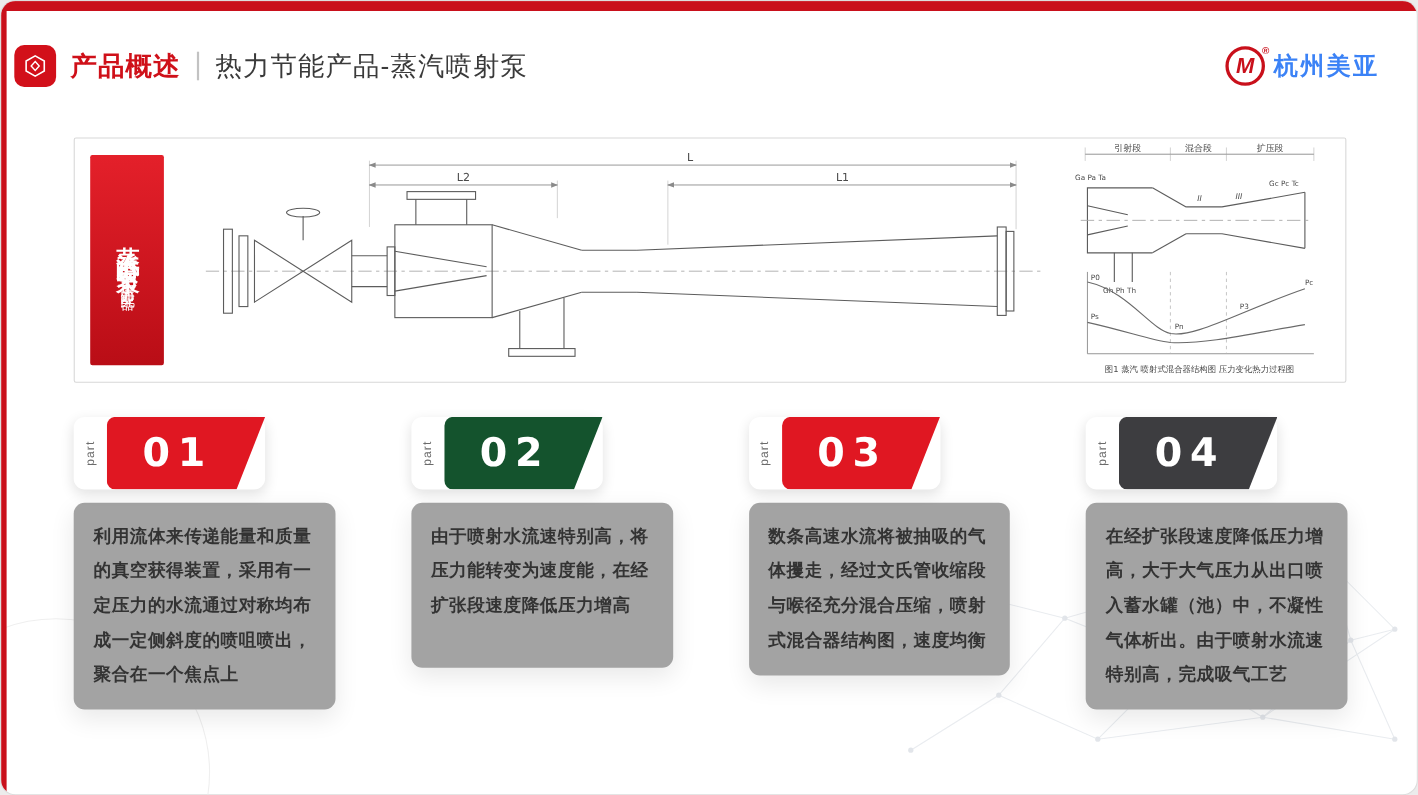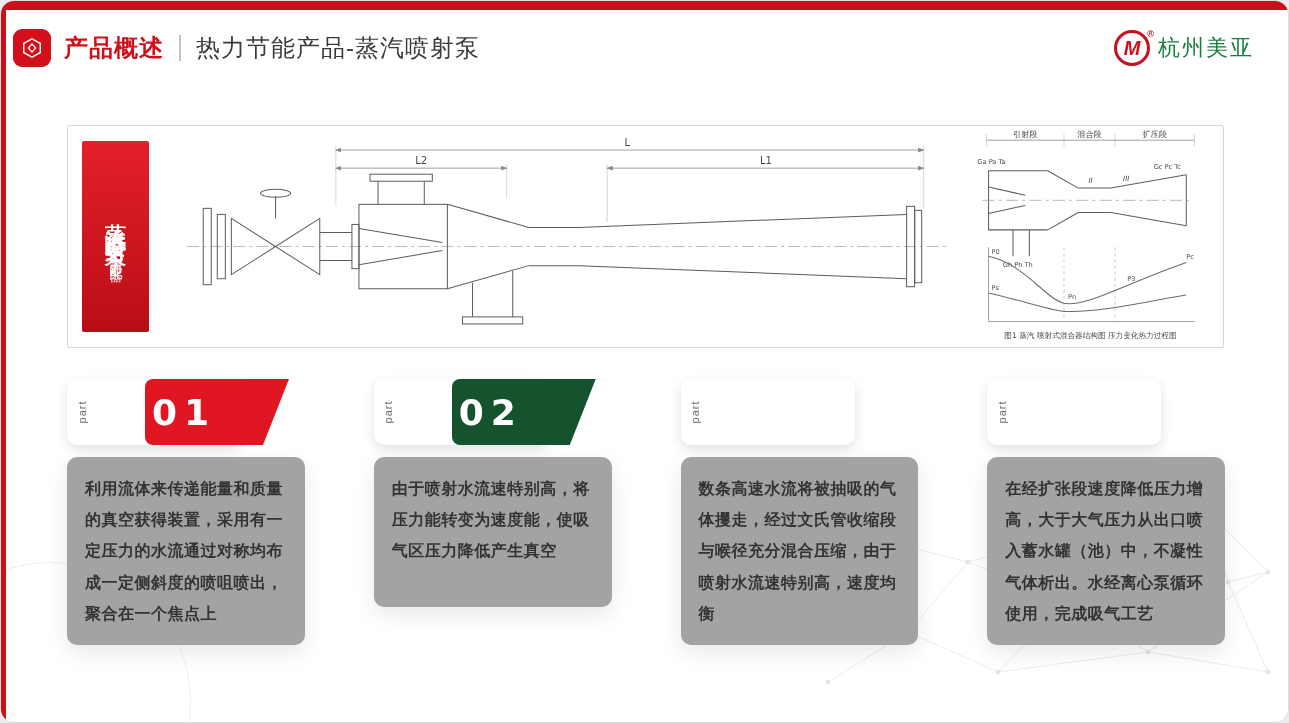--- a/index.html
+++ b/index.html
@@ -5,31 +5,31 @@
   * { margin:0; padding:0; box-sizing:border-box; }
   html,body { background:#ececec; font-family:"Liberation Sans","DejaVu Sans",sans-serif; }
   .page { position:relative; width:1289px; height:723px; background:#fff; border-radius:14px;
           overflow:hidden; margin:0 auto; border:1px solid #ddd; }
 
   
   .topbar  { position:absolute; top:0; left:0; right:0; height:9px; background:#c9101b; z-index:3; }
   .leftbar { position:absolute; top:9px; left:0; bottom:0; width:5px; background:#c9101b; z-index:3; }
 
   
-  .hdr { position:absolute; top:24px; left:12px; right:34px; height:46px; display:flex; align-items:center; z-index:2; }
+  .hdr { position:absolute; top:36px; left:12px; right:34px; height:46px; display:flex; align-items:center; z-index:2; }
   .hdr-icon { width:38px; height:38px; border-radius:9px; background:#d2101a; display:flex; align-items:center; justify-content:center; flex:0 0 auto; }
   .hdr-title { margin-left:13px; font-size:24px; font-weight:bold; color:#cf1019; letter-spacing:1px; }
   .hdr-sep { width:2px; height:26px; background:#c2c2c2; margin:0 15px; }
   .hdr-sub { font-size:24px; font-weight:500; color:#3a3a3a; letter-spacing:1px; }
   .logo { margin-left:auto; display:flex; align-items:center; gap:8px; }
   .logo-mark { width:36px; height:36px; border:3px solid #c9101b; border-radius:50%; color:#c9101b;
                display:flex; align-items:center; justify-content:center; font-weight:bold; font-style:italic;
                font-size:20px; position:relative; }
   .logo-mark sup { position:absolute; top:-4px; right:-7px; font-size:9px; font-style:normal; }
-  .logo-text { font-size:22px; font-weight:400; color:#15803d; letter-spacing:2px;text-align:center; }
+  .logo-text { font-size:22px; font-weight:700; color:#3b82f6; letter-spacing:2px;text-align:center; }
 
   
   .panel { position:absolute; top:124px; left:66px; width:1157px; height:223px; background:#fff;
            border:1px solid #d8d8d8; border-radius:2px; z-index:2; }
   .side-label { position:absolute; left:14px; top:15px; bottom:15px; width:67px;
                 background:linear-gradient(180deg,#e4202a,#b90d16); border-radius:2px;
                 writing-mode:vertical-lr; display:flex; align-items:center; justify-content:center;
                 gap:8px; color:#fff; }
   .side-main { font-size:21px; font-weight:bold; letter-spacing:6px; }
   .side-sub  { font-size:13px; letter-spacing:3px; }
@@ -45,21 +45,21 @@
 
   
   .cards { position:absolute; left:66px; top:378px; width:1158px; display:flex; gap:69px; z-index:2; }
   .card { width:238px; }
   .badge { position:relative; width:174px; height:66px; background:#fff; border-radius:10px;
            box-shadow:0 4px 12px rgba(0,0,0,.12); margin-bottom:12px; }
   .tag { position:absolute; left:0; top:0; width:30px; height:100%; display:flex; align-items:center; justify-content:center; }
   .tag span { transform:rotate(-90deg); font-size:11px; color:#6b6b6b; letter-spacing:1px; white-space:nowrap; }
   .flag { position:absolute; left:30px; top:0; height:100%; width:144px; border-radius:8px 0 0 8px;
           clip-path:polygon(0 0,100% 0,calc(100% - 26px) 100%,0 100%);
-          display:flex; align-items:center; padding-right:22px;margin-left:48px; }
+          display:flex; align-items:center; justify-content:center; padding-right:22px; }
   .num { font-size:36px; font-weight:800; color:#fff; letter-spacing:7px; margin-left:7px;
          font-family:"DejaVu Sans",sans-serif; }
   .body { background:#a3a3a3; border-radius:10px; box-shadow:0 8px 22px rgba(0,0,0,.09);
           padding:16px 18px; font-size:16px; line-height:1.95; color:#333; letter-spacing:.5px;
           min-height:150px;font-weight:bold; }
 
   
   .deco-br { position:absolute; right:0; bottom:0; z-index:0; opacity:.9; }
   .deco-arc { position:absolute; left:-90px; bottom:-120px; width:280px; height:280px;
               border:1px solid #efefef; border-radius:50%; z-index:0; }
@@ -249,40 +249,46 @@
     <div class="card">
       <div class="badge">
         <div class="tag">
             <span>part</span>
           </div>
         <div class="flag" style="background: #14532d;">
           <span class="num">02</span>
         </div>
       </div>
       <div class="body">
-        <p>由于喷射水流速特别高，将压力能转变为速度能，使吸气区压力降低产生真空</p>
-      </div>
-    </div>
-
-    <div class="card">
-      <div class="badge">
-        <div class="tag">
-            <span>part</span>
-          </div>
-      </div>
-      <div class="body">
-        <p>数条高速水流将被抽吸的气体攫走，经过文氏管收缩段与喉径充分混合压缩，由于喷射水流速特别高，速度均衡</p>
-      </div>
-    </div>
-
-    <div class="card">
-      <div class="badge">
-        <div class="tag">
-            <span>part</span>
-          </div>
-      </div>
-      <div class="body">
-        <p>在经扩张段速度降低压力增高，大于大气压力从出口喷入蓄水罐（池）中，不凝性气体析出。水经离心泵循环使用，完成吸气工艺</p>
+        <p>由于喷射水流速特别高，将压力能转变为速度能，在经扩张段速度降低压力增高</p>
+      </div>
+    </div>
+
+    <div class="card">
+      <div class="badge">
+        <div class="tag">
+            <span>part</span>
+          </div>
+        <div class="flag" style="background: rgb(224, 23, 34);">
+          <span class="num">03</span>
+        </div>
+      </div>
+      <div class="body">
+        <p>数条高速水流将被抽吸的气体攫走，经过文氏管收缩段与喉径充分混合压缩，喷射式混合器结构图，速度均衡</p>
+      </div>
+    </div>
+
+    <div class="card">
+      <div class="badge">
+        <div class="tag">
+            <span>part</span>
+          </div>
+        <div class="flag" style="background: rgb(61, 61, 64);">
+          <span class="num">04</span>
+        </div>
+      </div>
+      <div class="body">
+        <p>在经扩张段速度降低压力增高，大于大气压力从出口喷入蓄水罐（池）中，不凝性气体析出。由于喷射水流速特别高，完成吸气工艺</p>
       </div>
     </div>
 
   </section>
 </div>
 
 </body></html>

